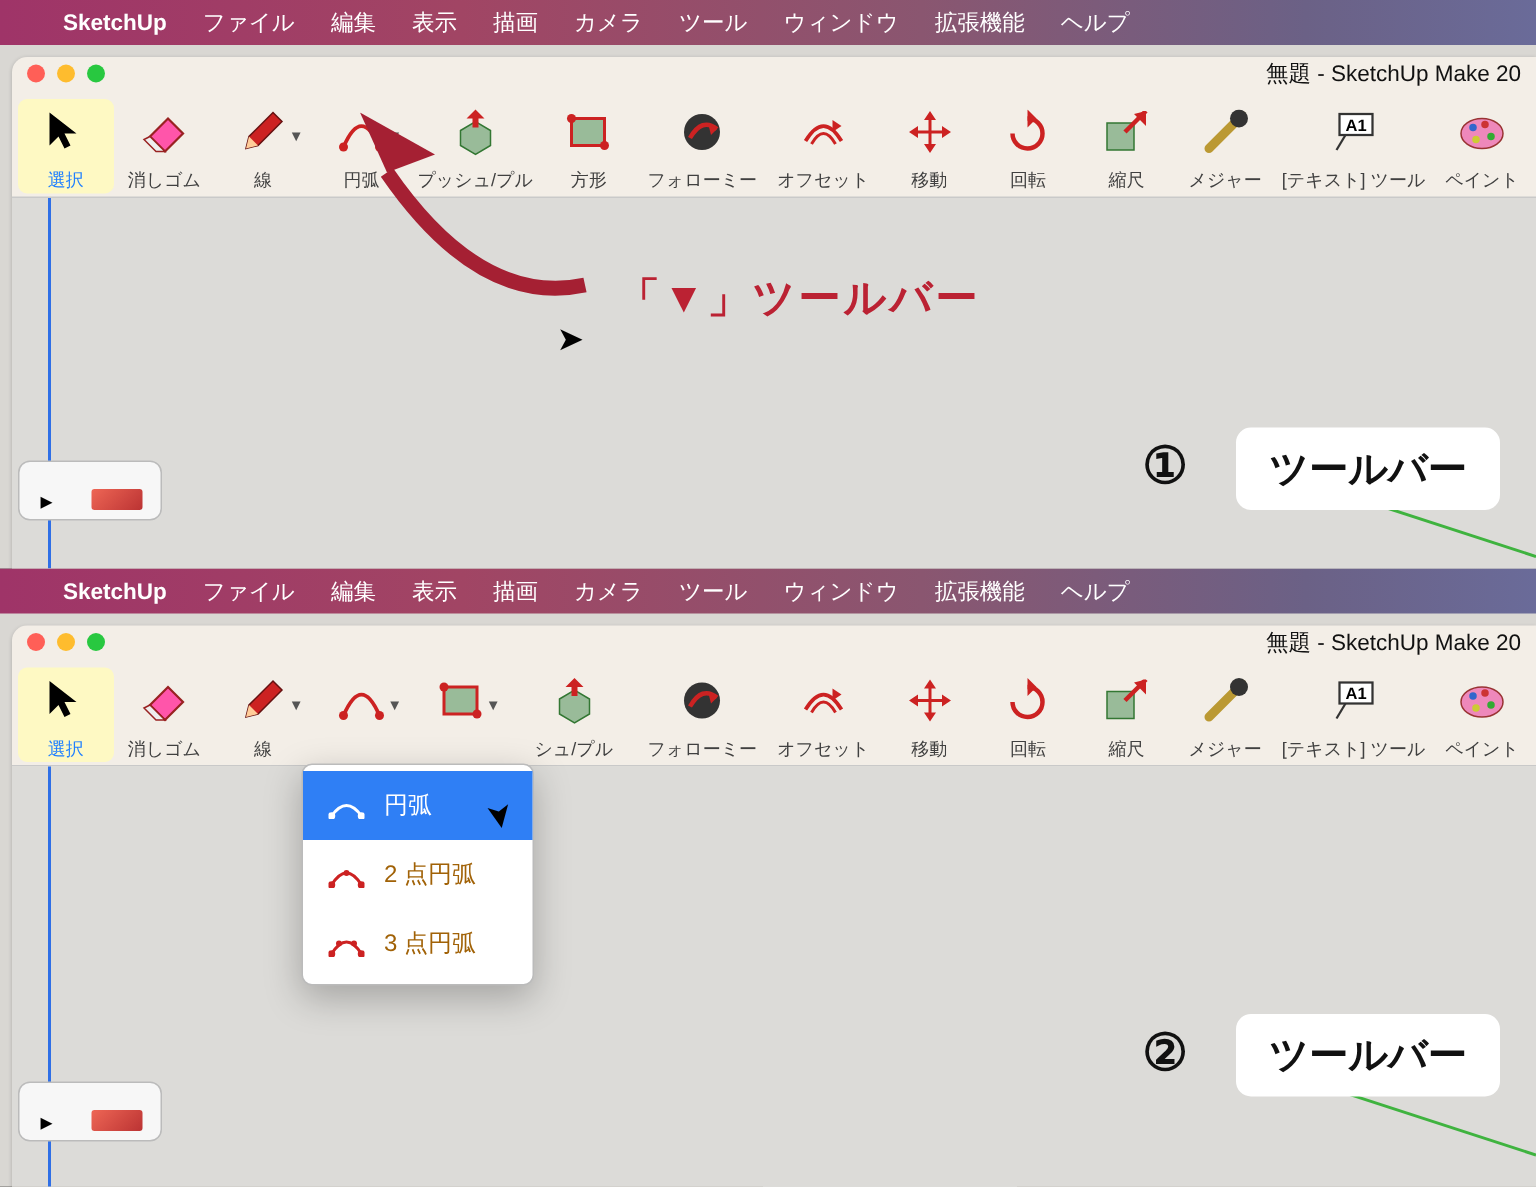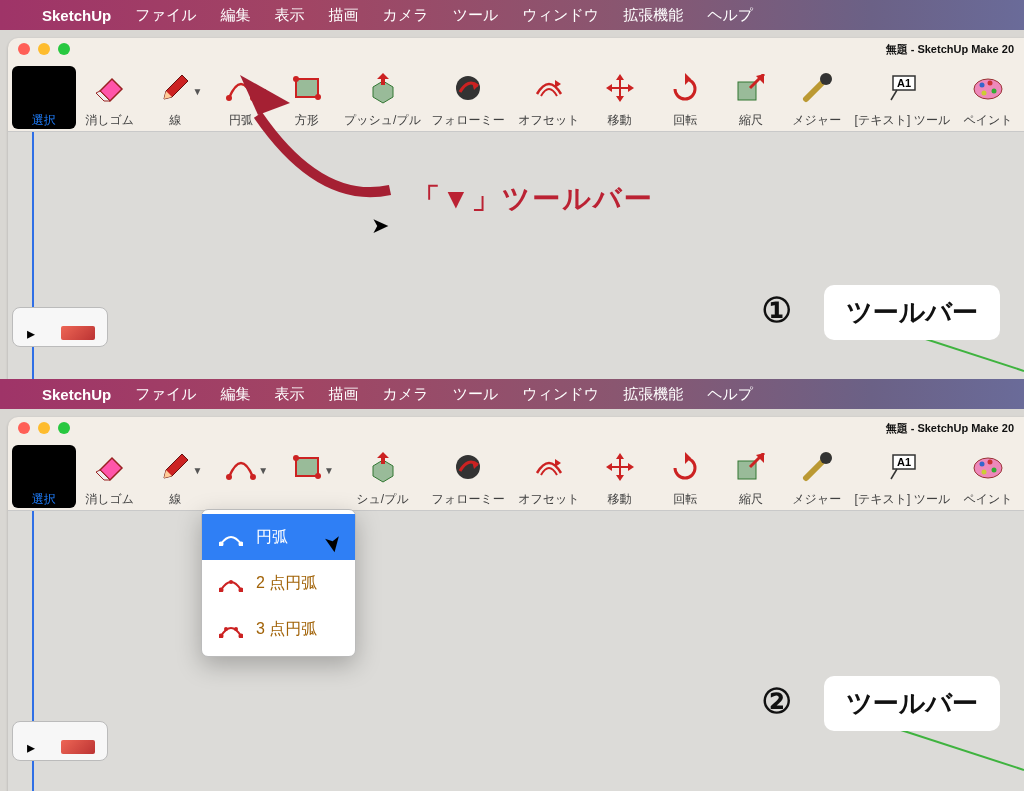--- a/index.html
+++ b/index.html
@@ -47,40 +47,40 @@
       padding: 0 10px;
       position: relative;
     }
     .traffic { display: flex; gap: 8px; }
     .dot { width: 12px; height: 12px; border-radius: 50%; }
     .dot.r { background: #ff5f57; }
     .dot.y { background: #febc2e; }
     .dot.g { background: #28c840; }
     .wintitle {
       position: absolute; right: 10px;
-      font-size: 11px; font-weight: 700; color: #111;
+      font-size: 15px; font-weight: 400; color: #111;
     }
     
     .toolbar {
       display: flex;
       align-items: flex-start;
       padding: 6px 4px 2px 4px;
       gap: 2px;
       border-bottom: 1px solid #c9c9c9;
       background: #f3eee7;
     }
     .tool {
       display: flex;
       flex-direction: column;
       align-items: center;
       width: 64px;
       gap: 4px;
       padding-top: 2px;
     }
-    .tool.selected { background: #000000; border-radius: 6px;}
+    .tool.selected { background: #fef9c3; border-radius: 6px;}
     .tool .iconbox {
       width: 50px; height: 40px;
       display: flex; align-items: center; justify-content: center;
       position: relative;
     }
     .tool .label {
       font-size: 12px;
       color: #404040;
       white-space: nowrap;
     }
@@ -308,35 +308,35 @@
         </div>
       <div class="tool">
           <div class="iconbox">
             <svg width="32" height="28">
               <use href="#i-arc"></use>
             </svg>
             <span class="dd">▼</span>
           </div>
           <div class="label">円弧</div>
         </div>
-      <div class="tool">
-          <div class="iconbox">
-            <svg width="30" height="30">
-              <use href="#i-rect"></use>
-            </svg>
-          </div>
-          <div class="label">方形</div>
-        </div>
       <div class="tool" style="width:84px">
           <div class="iconbox">
             <svg width="32" height="34">
               <use href="#i-pushpull"></use>
             </svg>
           </div>
           <div class="label">プッシュ/プル</div>
+        </div>
+      <div class="tool">
+          <div class="iconbox">
+            <svg width="30" height="30">
+              <use href="#i-rect"></use>
+            </svg>
+          </div>
+          <div class="label">方形</div>
         </div>
       <div class="tool" style="width:84px">
           <div class="iconbox">
             <svg width="32" height="32">
               <use href="#i-followme"></use>
             </svg>
           </div>
           <div class="label">フォローミー</div>
         </div>
       <div class="tool" style="width:74px">

